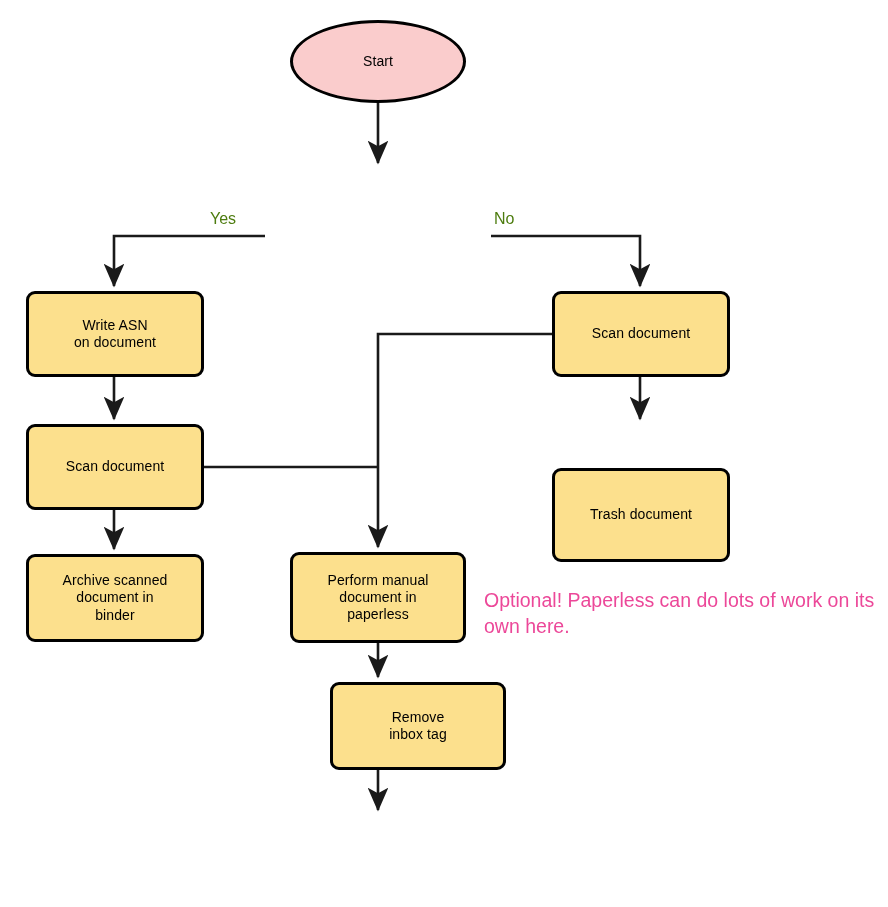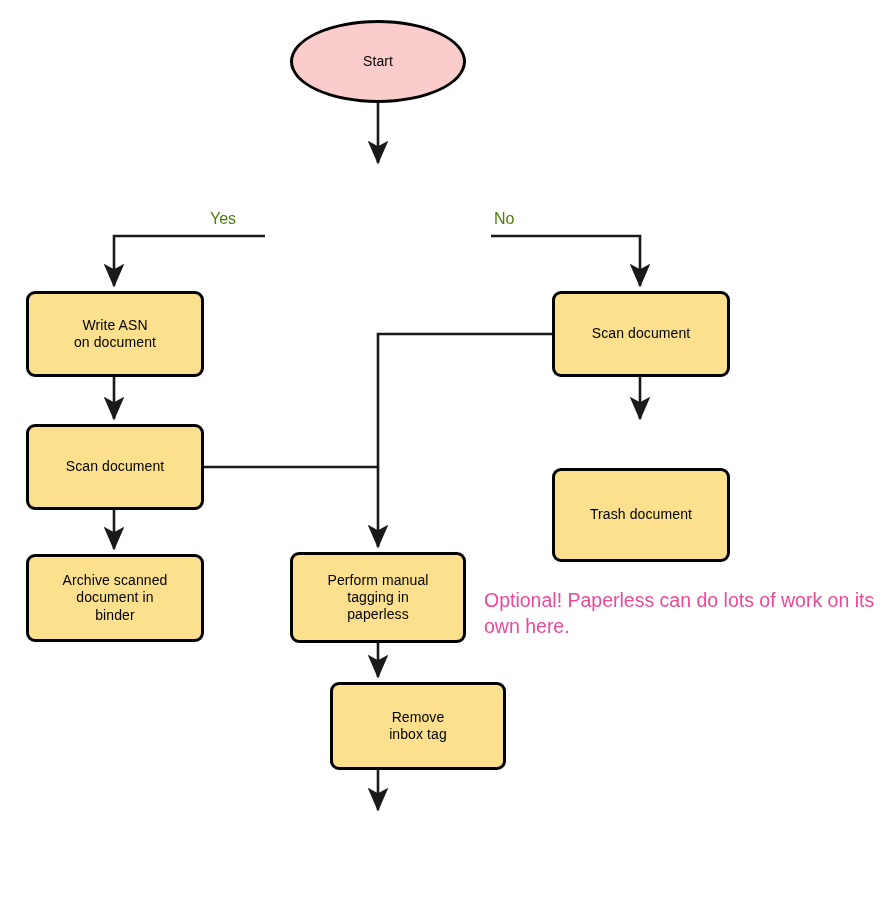--- a/index.html
+++ b/index.html
@@ -148,21 +148,21 @@
   <div class="node node-process" style="left:552px; top:291px; width:178px; height:86px;">
     <span>Scan document</span>
   </div>
 
   <div class="node node-process" style="left:552px; top:424px; width:178px; height:94px;margin-top:44px;">
     <span>Trash document</span>
   </div>
 
   <div class="node node-process" style="left:290px; top:552px; width:176px; height:91px;">
     <span>Perform manual
-tagging in
+document in
 paperless</span>
   </div>
 
   <div class="node node-process" style="left:290px; top:682px; width:176px; height:88px;margin-left:40px;">
     <span>Remove
 inbox tag</span>
   </div>
 
 
   <div class="annotation" style="left:484px; top:588px;">Optional! Paperless can do lots of work on its own here.</div>

